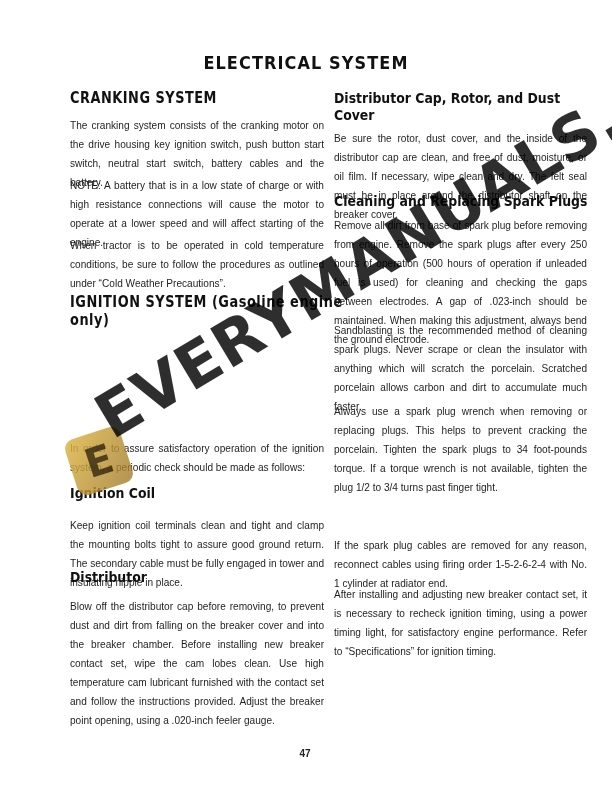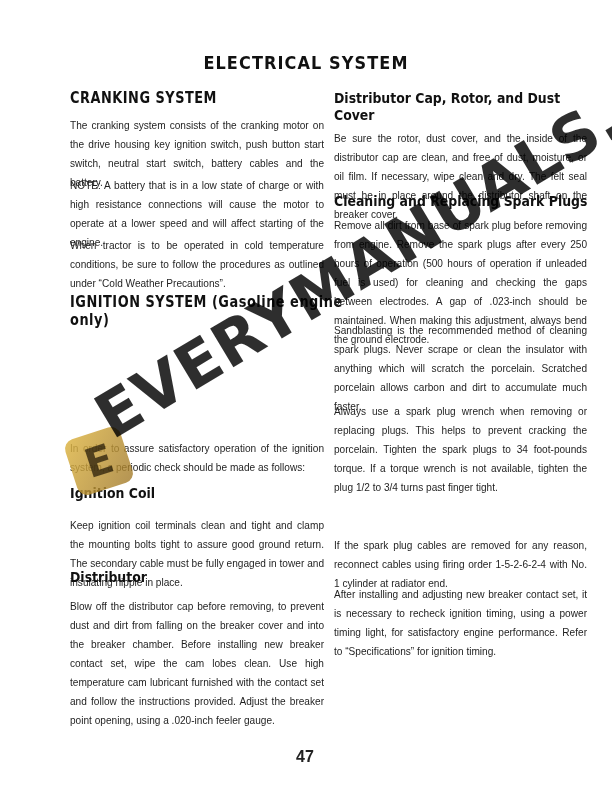--- a/index.html
+++ b/index.html
@@ -24,21 +24,21 @@
   h2.sec { font-size: 15px; letter-spacing: 0.6px; }
   h2.sub { font-size: 14.5px; }
   p {
     margin: 0; font-size: 10.1px; line-height: 19px; text-align: justify;
     color: #1e1e1e;
   }
   p.bold { font-weight: normal; }
   .abs { position: absolute; left: 0; width: 100%; }
   .page-number {
     position: absolute; top: 748px; left: 290px; width: 30px; text-align: center;
-    font-size: 16px; font-weight: bold; color: #222;
+    font-size: 10px; font-weight: bold; color: #222;
   }
   
   .watermark {
     position: absolute; left: 120px; top: 380px;
     font-family: "DejaVu Sans", sans-serif; font-weight: bold;
     font-size: 62px; color: rgba(0,0,0,0.82); letter-spacing: 1px;
     transform: rotate(-31deg); transform-origin: left bottom;
     white-space: nowrap; pointer-events: none;
   }
   .wm-logo {

